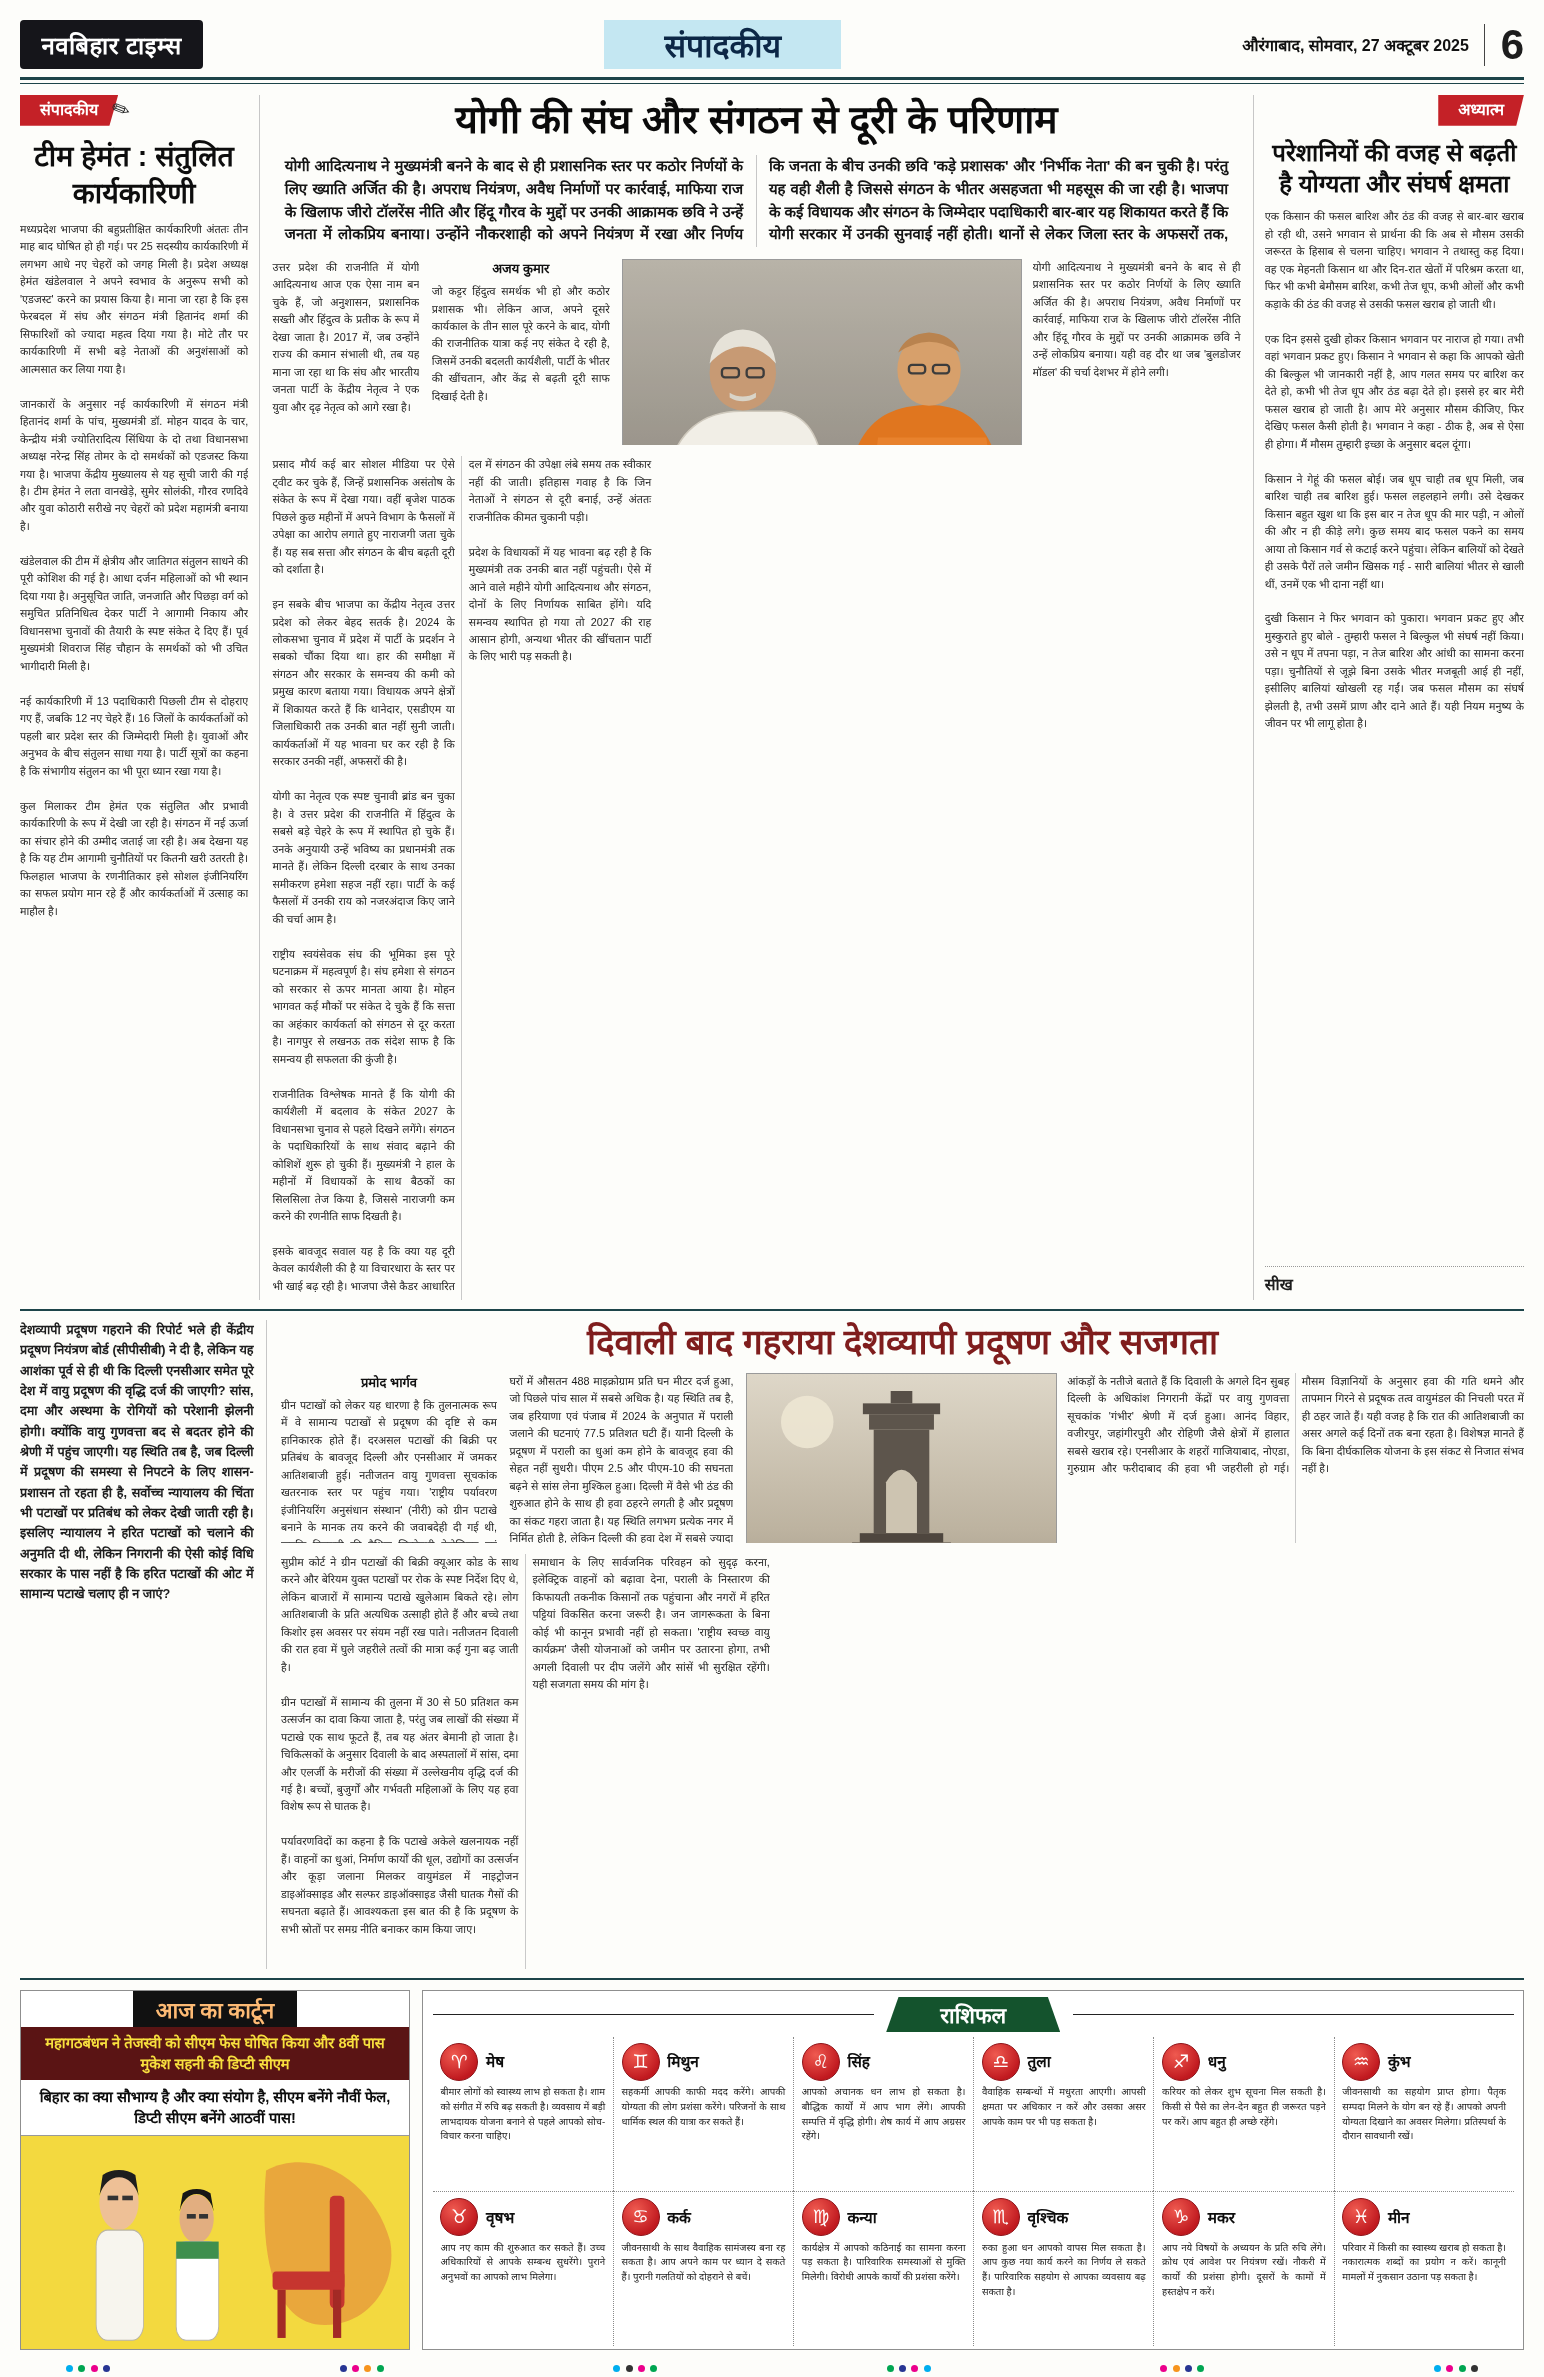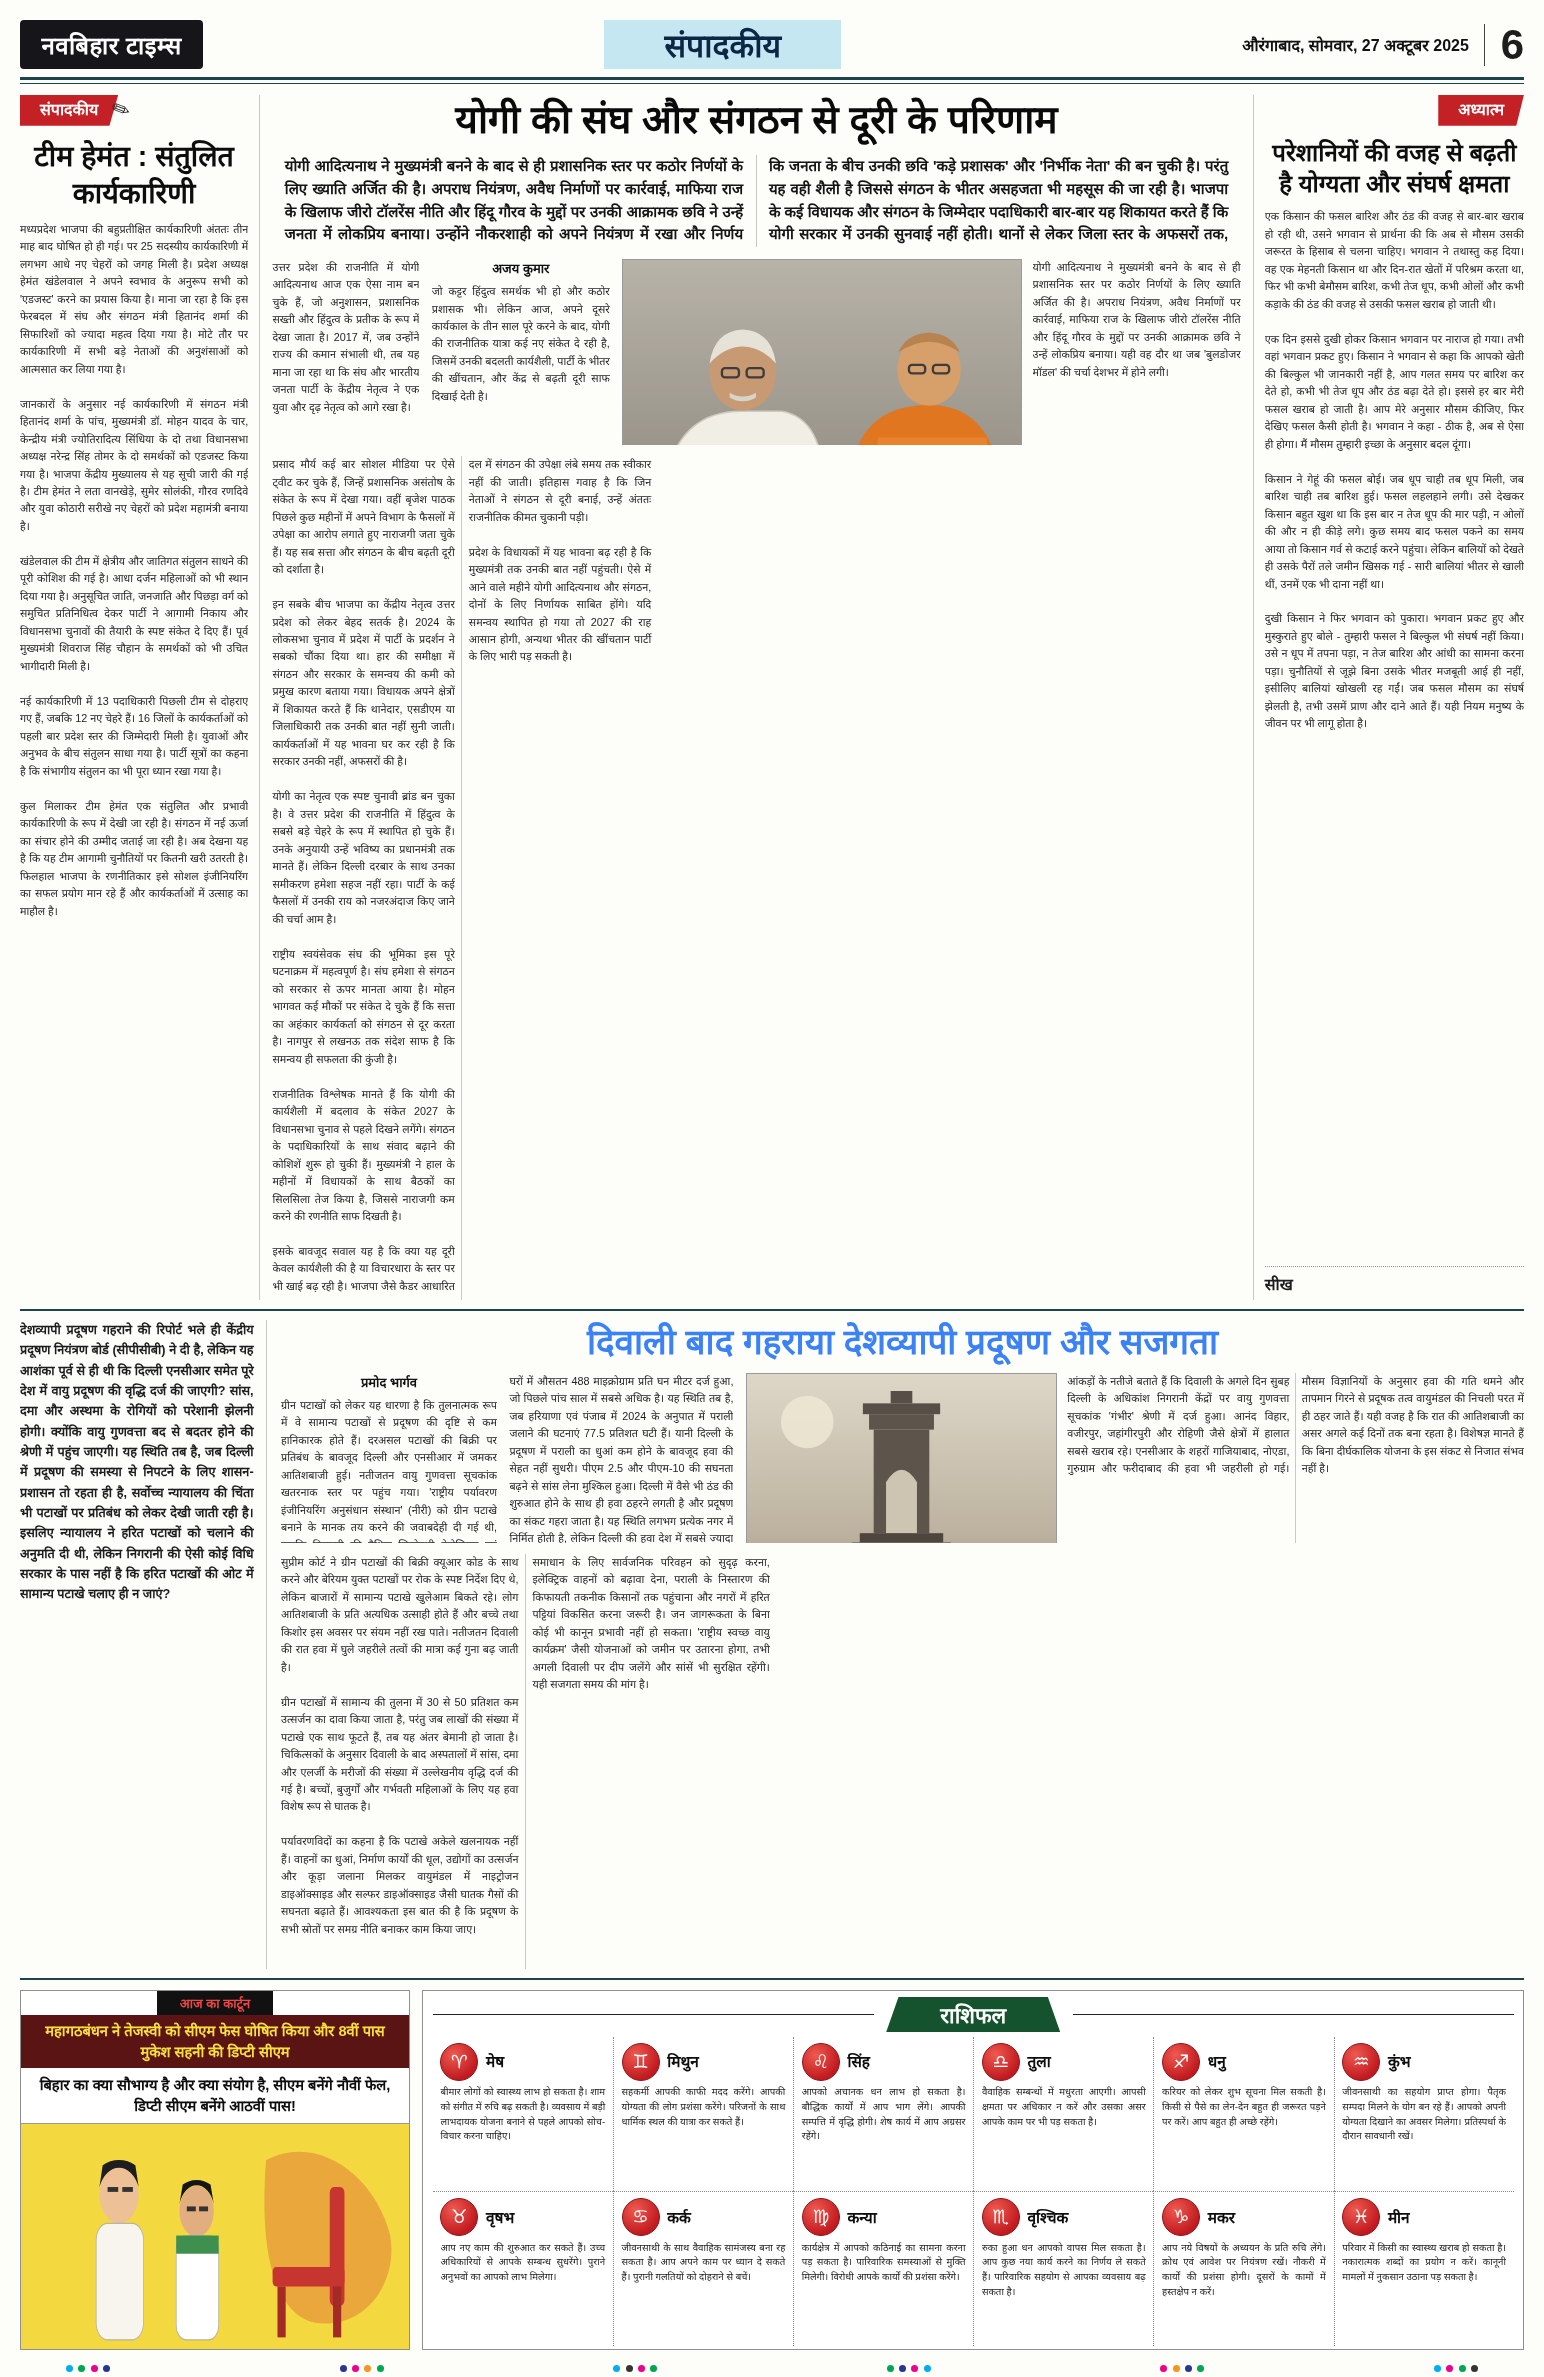--- a/index.html
+++ b/index.html
@@ -45,30 +45,30 @@
   .mini-col{overflow:hidden;height:100%;}
   .photo,.gate-photo{margin:0;border:0.8px solid #9a9a9a;overflow:hidden;background:#b9b3a8;}
   .photo{width:398px;height:230px;}
   .photo svg,.gate-photo svg,.cartoon-art svg{display:block;width:100%;height:100%;}
   .main-body{margin-top:10.8px;flex:1 1 auto;column-count:5;column-gap:14px;column-rule:0.8px solid #c9c9c9;
              column-fill:auto;overflow:hidden;}
   
   .pollution{display:grid;grid-template-columns:247px 1fr;gap:14px;height:649px;overflow:hidden;}
   .poll-intro{font-size:12.7px;font-weight:700;line-height:1.6;border-right:0.8px solid #c7c7c7;padding-right:12.4px;overflow:hidden;}
   .poll-right{display:flex;flex-direction:column;overflow:hidden;}
-  .poll-head{font-size:35px;font-weight:800;text-align:center;margin:1.5px 0 10.8px;line-height:1.15;color:#3b82f6;}
+  .poll-head{font-size:35px;font-weight:800;text-align:center;margin:1.5px 0 10.8px;line-height:1.15;color:#7f1d1d;}
   .poll-mid{display:grid;grid-template-columns:216px 224px 309px 1fr;gap:12.4px;height:222px;overflow:hidden;}
   .gate-photo{width:309px;height:221px;}
   .side-two{column-count:2;column-gap:12.4px;column-rule:0.8px solid #c9c9c9;overflow:hidden;height:100%;}
   .poll-body{flex:1 1 auto;margin-top:10.8px;column-count:5;column-gap:14px;column-rule:0.8px solid #c9c9c9;
              column-fill:auto;overflow:hidden;}
   
   .bottom{display:grid;grid-template-columns:390px 1fr;gap:12.4px;height:360px;overflow:hidden;}
   .cartoon{border:0.8px solid #8f8f8f;display:flex;flex-direction:column;overflow:hidden;background:#fff;}
-  .cartoon-label{align-self:center;background:#111;color:#ef4444;font-weight:800;font-size:13px;padding:3.1px 23px;}
+  .cartoon-label{align-self:center;background:#111;color:#fdba74;font-weight:800;font-size:22px;padding:3.1px 23px;font-family:Liberation Serif, serif;}
   .cartoon-head{background:#5a1414;color:#f7df3e;font-weight:800;font-size:14.7px;padding:6.2px 10.8px;text-align:center;line-height:1.4;}
   .cartoon-speech{background:#fff;color:#0d0d0d;font-weight:800;font-size:14.7px;padding:6.2px 12.4px;text-align:center;line-height:1.45;}
   .cartoon-art{flex:1;margin:0;background:#f3d93f;border-top:0.8px solid #999;}
   .horoscope{border:0.8px solid #8f8f8f;padding:4.6px 9.3px 3.1px;display:flex;flex-direction:column;overflow:hidden;background:#fff;}
   .h-head{display:flex;align-items:center;gap:12.4px;margin:1.5px 0 4.6px;}
   .h-head::before,.h-head::after{content:"";flex:1;border-top:1.5px solid #222;}
   .h-title{background:#14532d;color:#fff;font-size:21.6px;font-weight:800;padding:3.1px 54px;
            clip-path:polygon(12.4px 0,calc(100% - 12.4px) 0,100% 100%,0 100%);}
   .z-grid{flex:1;display:grid;grid-template-columns:repeat(6,1fr);grid-template-rows:1fr 1fr;overflow:hidden;}
   .z-cell{padding:6.2px 7.7px;overflow:hidden;}

